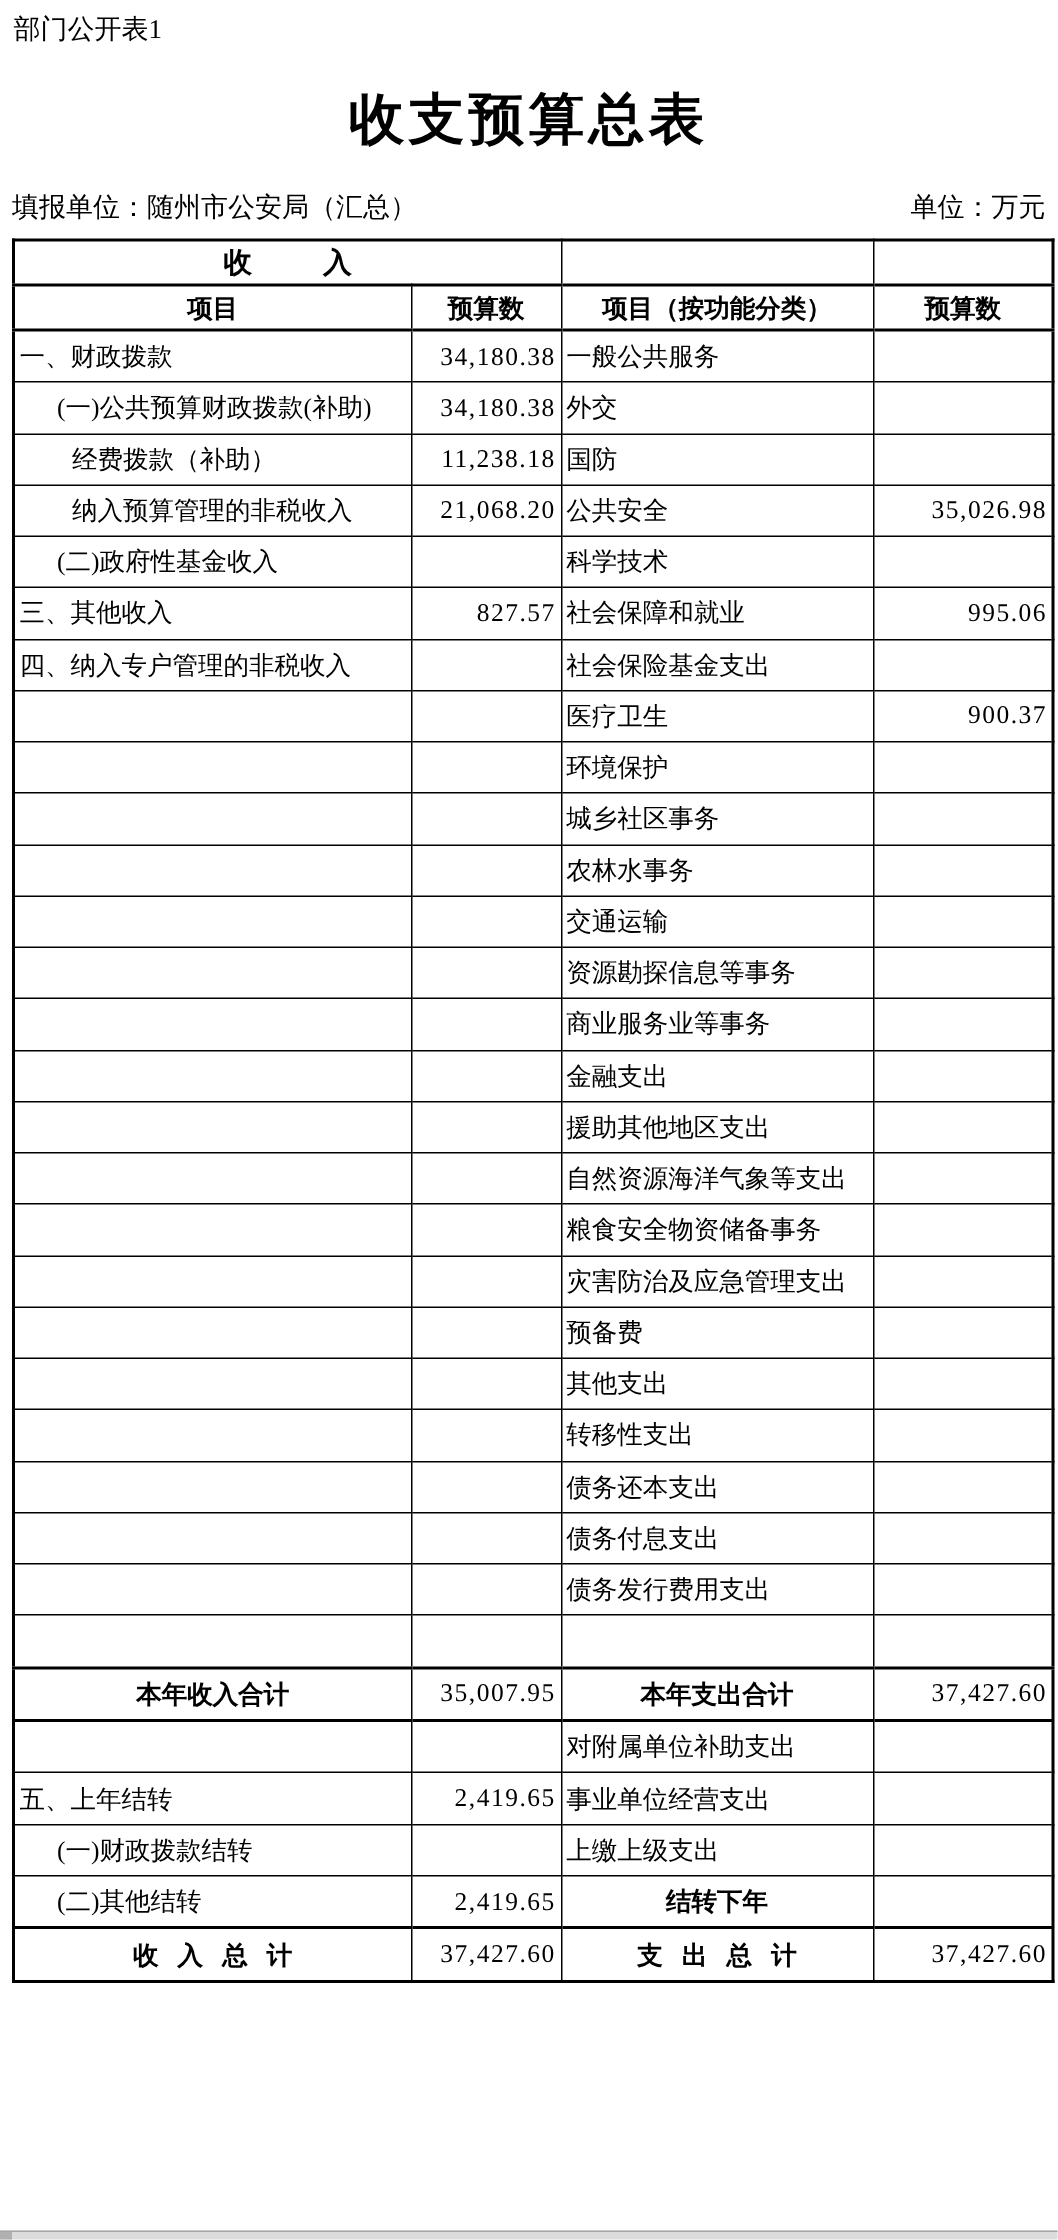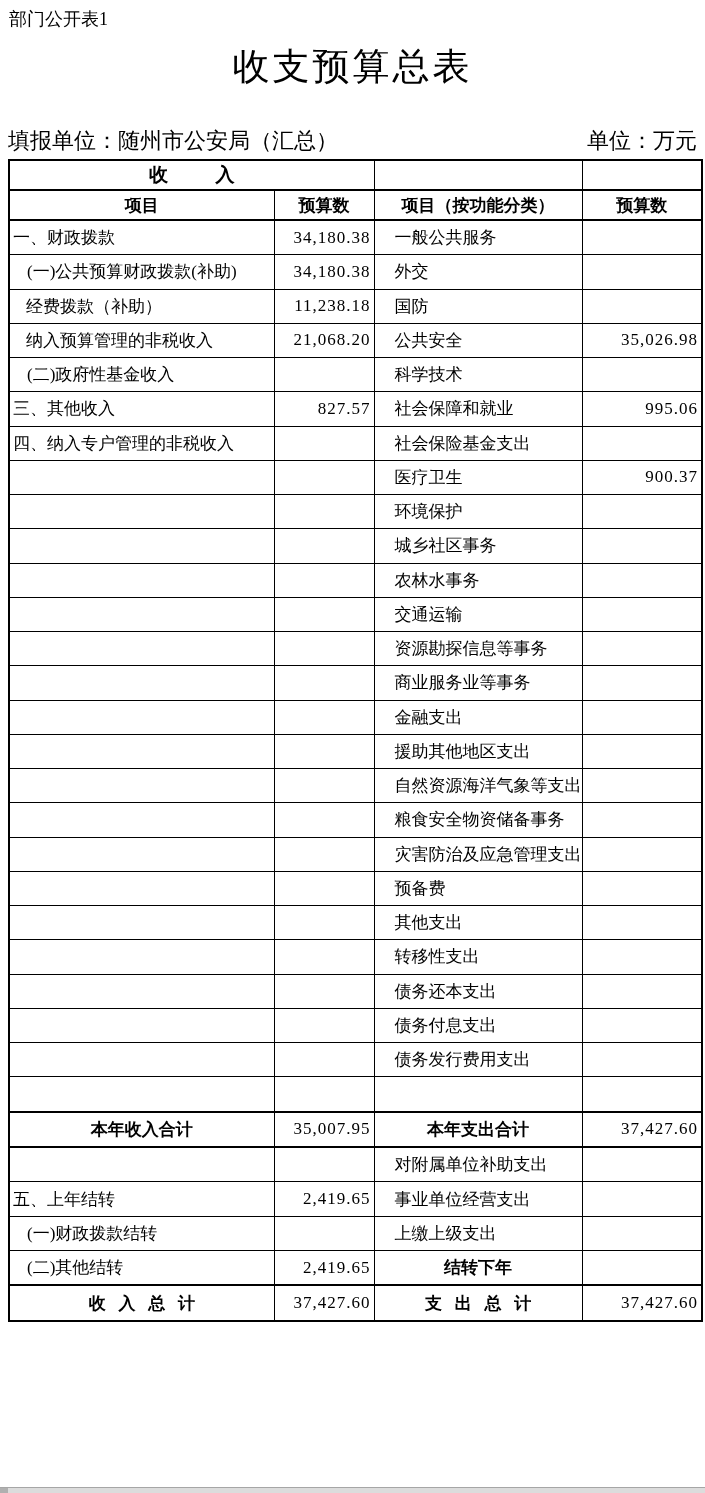--- a/index.html
+++ b/index.html
@@ -3,43 +3,43 @@
 <meta charset="utf-8">
 <style>
   html,body{margin:0;padding:0;}
   body{
     width:705px;height:1493px;position:relative;background:#ffffff;
     font-family:"Liberation Serif","DejaVu Serif",serif;color:#000;
     overflow:hidden;
   }
   .corner-label{position:absolute;top:7px;left:9px;font-size:18px;}
   .page-title{
-    position:absolute;top:42px;left:0;width:100%;text-align:center;
-    font-size:37px;font-weight:normal;letter-spacing:3px;
+    position:absolute;top:55px;left:0;width:100%;text-align:center;
+    font-size:37px;font-weight:bold;letter-spacing:3px;
   }
   .meta-row{
     position:absolute;top:126px;left:8px;width:689px;
-    display:flex;justify-content:space-between;font-size:22px;
+    display:flex;justify-content:space-between;font-size:18px;
   }
   table.budget{
     position:absolute;top:159px;left:8px;width:693px;height:1163px;
     border-collapse:collapse;table-layout:fixed;border:2px solid #000;
   }
   td,th{
     border:1px solid #000;font-size:17px;font-weight:normal;
     white-space:pre;overflow:hidden;vertical-align:middle;padding:0;
     height:28px;
   }
   th.banner{font-size:19px;font-weight:bold;text-align:center;}
   tr.col-header th{font-weight:bold;text-align:center;border-bottom-width:2px;}
   tr.banner-row th{border-bottom-width:2px;}
   td.item{text-align:left;padding-left:3px;}
-  td.item.ind1{padding-left:17px;}
-  td.item.ind2{padding-left:16px;}
-  td.fitem{text-align:left;padding-left:20px;}
+  td.item.ind1{padding-left:28px;}
+  td.item.ind2{padding-left:38px;}
+  td.fitem{text-align:left;padding-left:3px;}
   td.total{text-align:center;font-weight:bold;padding-left:0;}
   td.num{text-align:right;padding-right:3px;letter-spacing:1px;}
   tr.thick-tb td{border-top-width:2px;border-bottom-width:2px;}
   tr.thick-top td{border-top-width:2px;}
   .hscrollbar{
     position:absolute;left:0;bottom:0;width:705px;height:6px;
     background:#dcdcdc;border-top:1px solid #a6a6a6;box-sizing:border-box;
   }
   .hscrollbar .thumb{
     position:absolute;left:0;top:0;width:8px;height:5px;background:#b0b0b0;

